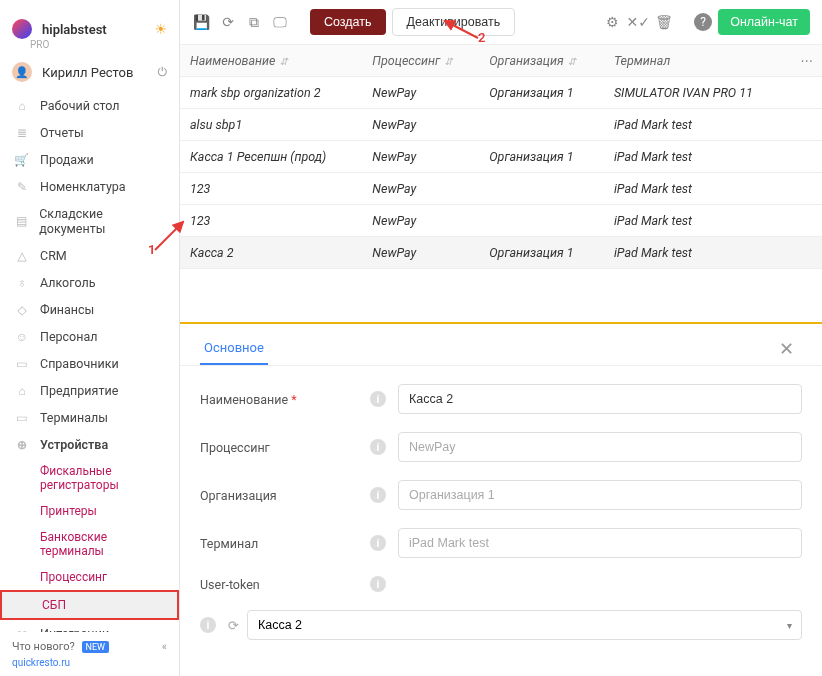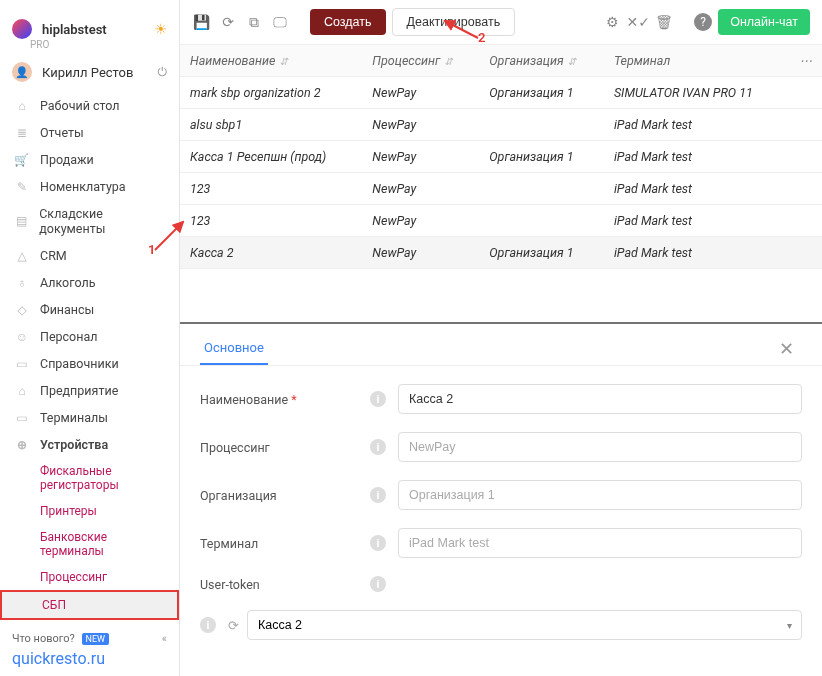--- a/index.html
+++ b/index.html
@@ -15,39 +15,39 @@
 .power-icon { margin-left: auto; color: #999; font-size: 12px; }
 .nav { flex: 1; overflow-y: auto; }
 .nav-item { display: flex; align-items: center; padding: 6px 12px; font-size: 12.5px; color: #444; cursor: pointer; }
 .nav-item.active { font-weight: 600; }
 .nav-icon { width: 20px; text-align: center; color: #bbb; margin-right: 8px; font-size: 12px; }
 .nav-sub { padding-left: 40px; font-size: 12px; color: #be185d; }
 .nav-sub.highlighted { background: #f0f0f0; border: 2px solid #e53935; }
 .bottom { padding: 4px 12px 8px 12px; font-size: 11px; color: #666; }
 .new-badge { background: #3b82f6; color: #fff; font-size: 9px; padding: 1px 4px; border-radius: 2px; margin-left: 4px; }
 .collapse-chevron { float: right; color: #999; }
-.qr-link { color: #3b82f6; font-size: 16px; }
+.qr-link { color: #3b82f6; font-size: 10px; }
 
 .main { position: absolute; left: 180px; top: 0; right: 0; height: 100%; display: flex; flex-direction: column; }
 .toolbar { display: flex; align-items: center; padding: 8px 12px; border-bottom: 1px solid #eee; gap: 6px; }
 .tool-icon { width: 20px; height: 20px; display: inline-flex; align-items: center; justify-content: center; color: #888; cursor: pointer; font-size: 14px; }
 .btn-primary { background: #7f1d1d; color: #fff; border: none; padding: 6px 14px; border-radius: 4px; font-size: 12.5px; cursor: pointer; font-weight:500;}
 .btn-secondary { background: #fff; color: #333; border: 1px solid #ddd; padding: 6px 14px; border-radius: 4px; font-size: 12.5px; cursor: pointer; }
 .btn-green { background: #2ecc71; color: #fff; border: none; padding: 6px 12px; border-radius: 4px; font-size: 12.5px; cursor: pointer; }
 .flex-spacer { flex: 1; }
 
 .table-wrap { flex: 1; overflow: auto; }
 table { width: 100%; border-collapse: collapse; font-style: italic; }
 th, td { text-align: left; padding: 8px 10px; border-bottom: 1px solid #eee; font-size: 12.5px; }
 th { color: #666; font-weight: 400; background: #fafafa; }
 .sort-ic { color: #bbb; font-size: 10px; margin-left: 4px; }
 .more-col { width: 30px; text-align: center; color: #888; }
 tr.selected td { background: #f5f5f5; }
 
-.detail { border-top: 2px solid #737373; background: #fff; }
+.detail { border-top: 2px solid #eab308; background: #fff; }
 .detail-tabs { display: flex; align-items: center; padding: 8px 20px 0 20px; border-bottom: 1px solid #eee; }
 .tab { padding: 8px 4px; font-size: 13px; color: #3b82f6; border-bottom: 2px solid #3b82f6; }
 .close-x { margin-left: auto; color: #999; font-size: 18px; cursor: pointer; padding: 4px 8px; }
 .form { padding: 18px 20px; }
 .form-row { display: flex; align-items: center; margin-bottom: 18px; }
 .form-label { width: 170px; font-size: 12.5px; color: #555; }
 .req { color: #e53935; }
 .info-icon { width: 16px; height: 16px; border-radius: 50%; background: #ddd; color: #fff; display: inline-flex; align-items: center; justify-content: center; font-size: 11px; font-weight: bold; margin-right: 12px; }
 .form-input { flex: 1; border: 1px solid #ddd; border-radius: 4px; padding: 7px 10px; font-size: 12.5px; color: #333; }
 .form-input.readonly { color: #aaa; background: #fff; }

